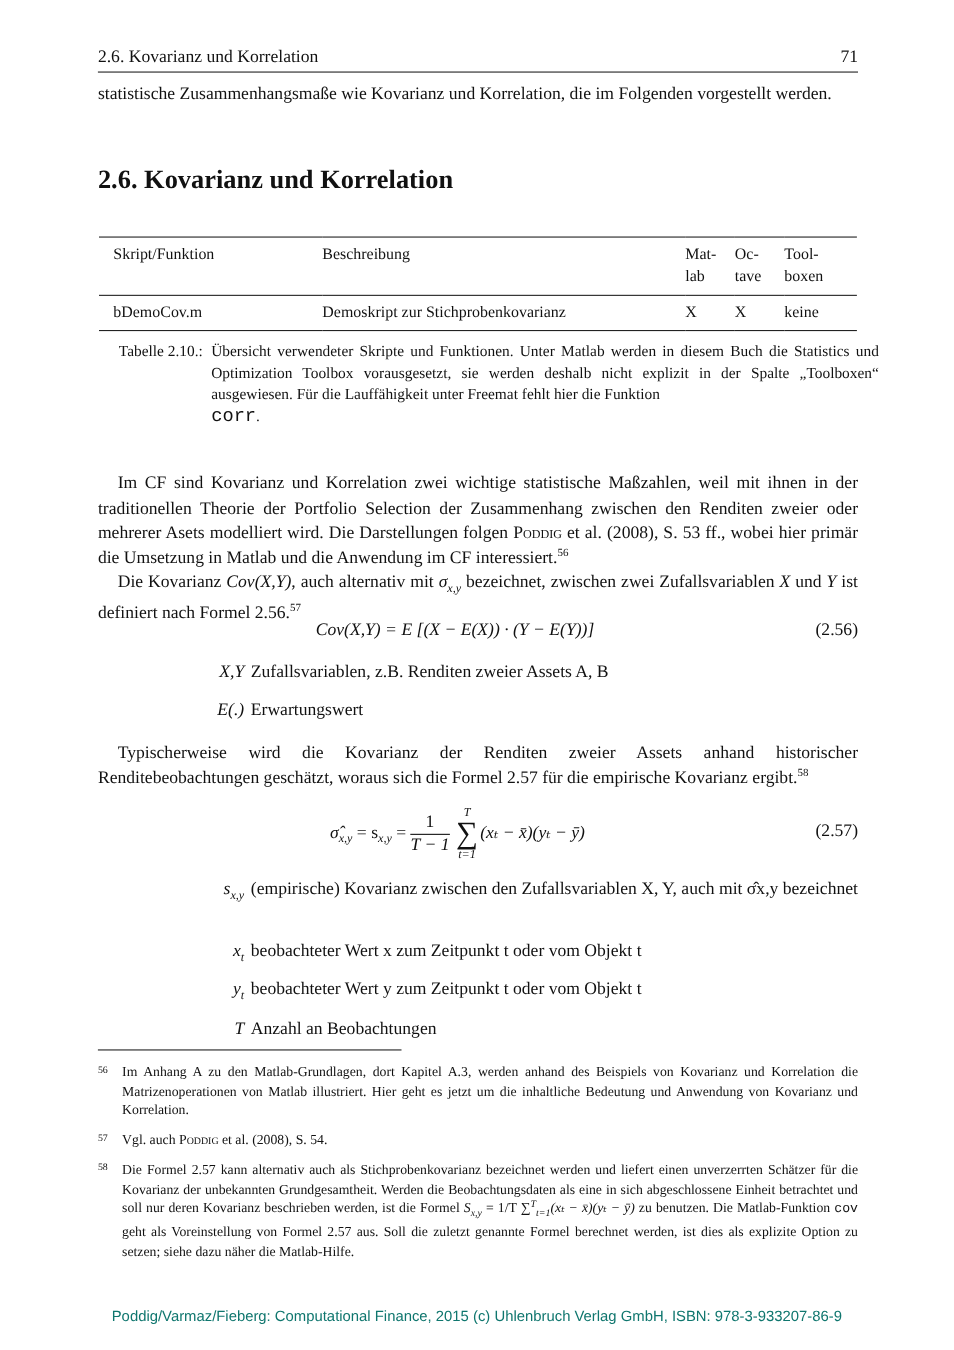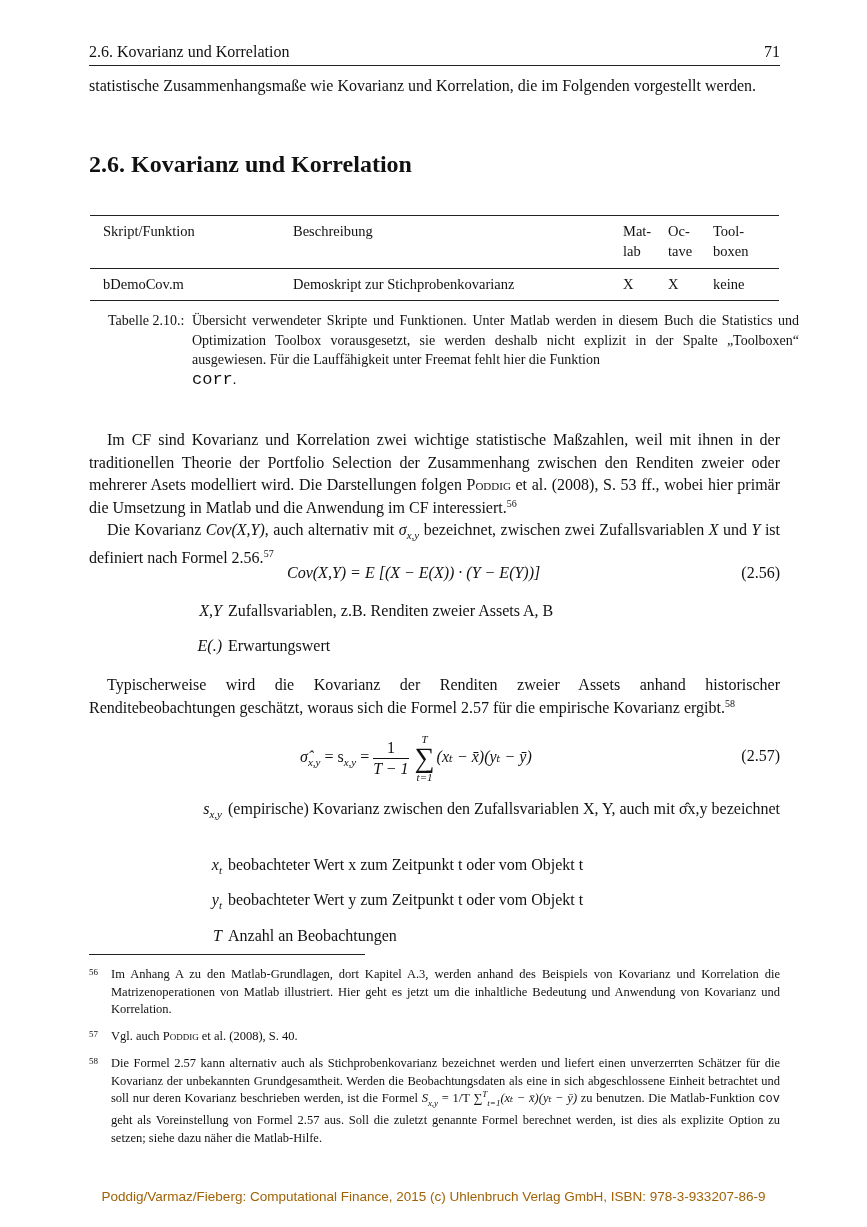--- a/index.html
+++ b/index.html
@@ -33,21 +33,21 @@
   .frac { display: inline-block; vertical-align: middle; text-align: center; }
   .frac .num { display: block; border-bottom: 1px solid #111; padding: 0 2px; line-height: 20px; }
   .frac .den { display: block; line-height: 20px; }
   .sum { display: inline-block; vertical-align: middle; text-align: center; line-height: 12px; margin: 0 2px; }
   .sum .big { font-size: 28px; line-height: 26px; display: block; }
   .sum .lim { font-size: 11px; display: block; font-style: italic; }
   .fn-rule { left: 89px; top: 954px; width: 276px; border-top: 1px solid #222; }
   .fn { position: absolute; left: 89px; width: 691px; font-size: 12.5px; line-height: 17.5px; }
   .fn .mk { position: absolute; left: 0; top: -2px; font-size: 9px; }
   .fn .ft { margin-left: 22px; text-align: justify; }
-  .footer { left: 0; width: 867px; top: 1189px; text-align: center; color: #a16207;
+  .footer { left: 0; width: 867px; top: 1189px; text-align: center; color: #0f766e;
             font-family: "Liberation Sans", "DejaVu Sans", sans-serif; font-size: 13.5px; }
 </style>
 </head>
 <body>
 
 <div class="abs running-head">
   <span>2.6.  Kovarianz und Korrelation</span>
   <span class="pg">71</span>
 </div>
 
@@ -124,20 +124,20 @@
 </div>
 
 <div class="abs fn-rule"></div>
 
 <div class="fn" style="top:966px;">
   <span class="mk">56</span>
   <div class="ft">Im Anhang A zu den Matlab-Grundlagen, dort Kapitel A.3, werden anhand des Beispiels von Kovarianz und Korrelation die Matrizenoperationen von Matlab illustriert. Hier geht es jetzt um die inhaltliche Bedeutung und Anwendung von Kovarianz und Korrelation.</div>
 </div>
 <div class="fn" style="top:1028px;">
   <span class="mk">57</span>
-  <div class="ft"><span>Vgl. auch </span><span class="sc">Poddig</span><span> et al. (2008), S. 40.</span></div>
+  <div class="ft"><span>Vgl. auch </span><span class="sc">Poddig</span><span> et al. (2008), S. 54.</span></div>
 </div>
 <div class="fn" style="top:1055px;">
   <span class="mk">58</span>
   <div class="ft"><span>Die Formel 2.57 kann alternativ auch als Stichprobenkovarianz bezeichnet werden und liefert einen unverzerrten Schätzer für die Kovarianz der unbekannten Grundgesamtheit. Werden die Beobachtungsdaten als eine in sich abgeschlossene Einheit betrachtet und soll nur deren Kovarianz beschrieben werden, ist die Formel </span><i>S</i><sub style="font-size:9px;font-style:italic;">x,y</sub><span> = 1/T ∑</span><sup style="font-size:9px;font-style:italic;">T</sup><sub style="font-size:9px;font-style:italic;">t=1</sub><i>(xₜ − x̄)(yₜ − ȳ)</i><span> zu benutzen. Die Matlab-Funktion </span><span class="mono" style="font-size:12px;">cov</span><span> geht als Voreinstellung von Formel 2.57 aus. Soll die zuletzt genannte Formel berechnet werden, ist dies als explizite Option zu setzen; siehe dazu näher die Matlab-Hilfe.</span></div>
 </div>
 
 <div class="abs footer">Poddig/Varmaz/Fieberg: Computational Finance, 2015  (c) Uhlenbruch Verlag GmbH, ISBN: 978-3-933207-86-9</div>
 
 </body></html>

